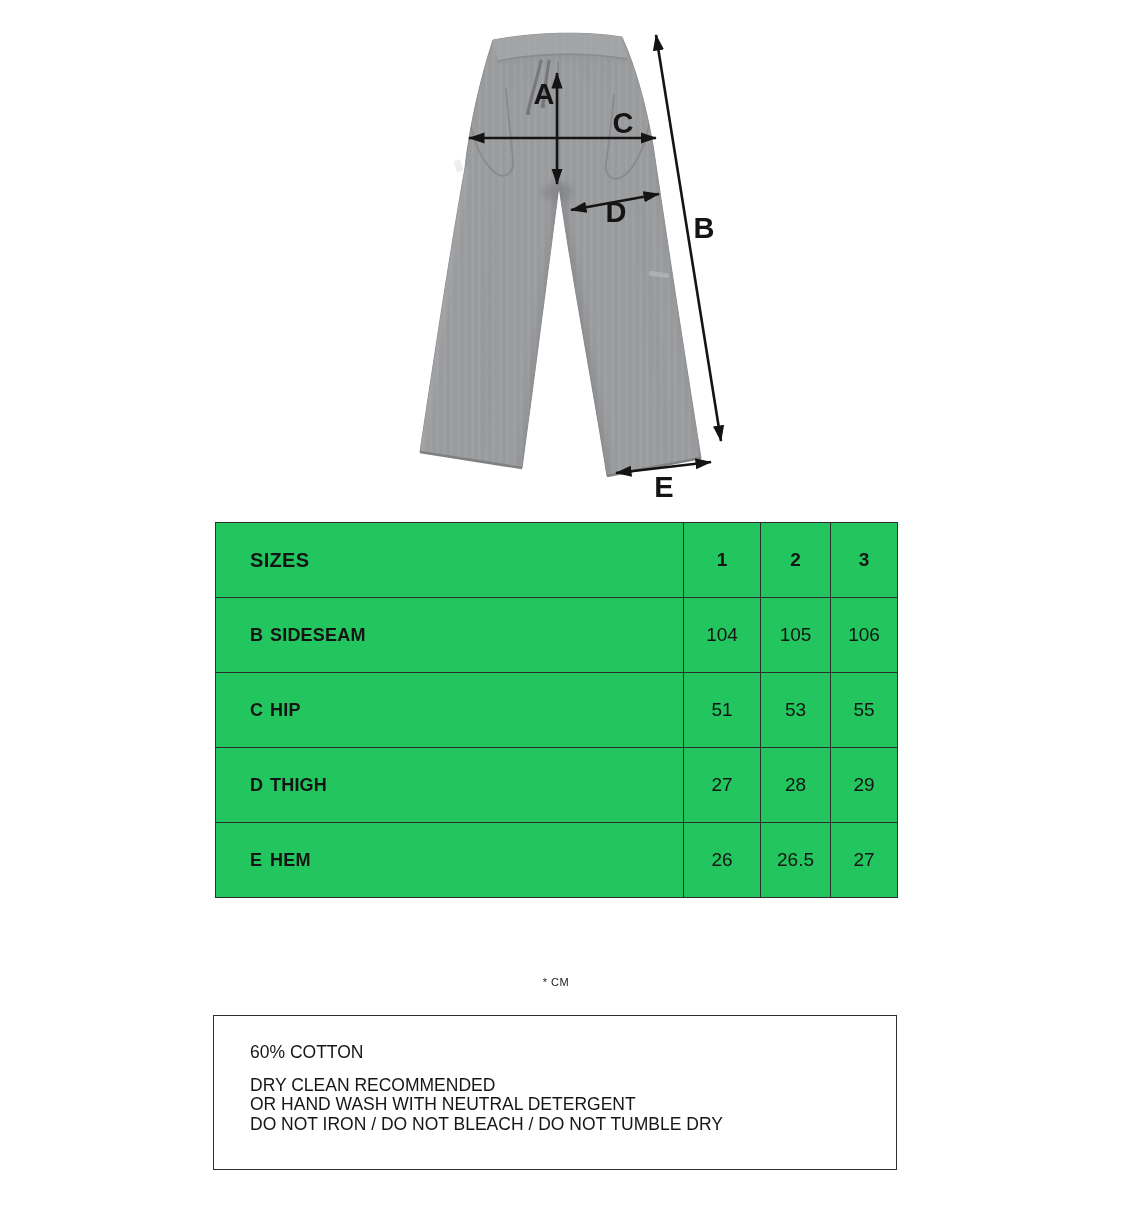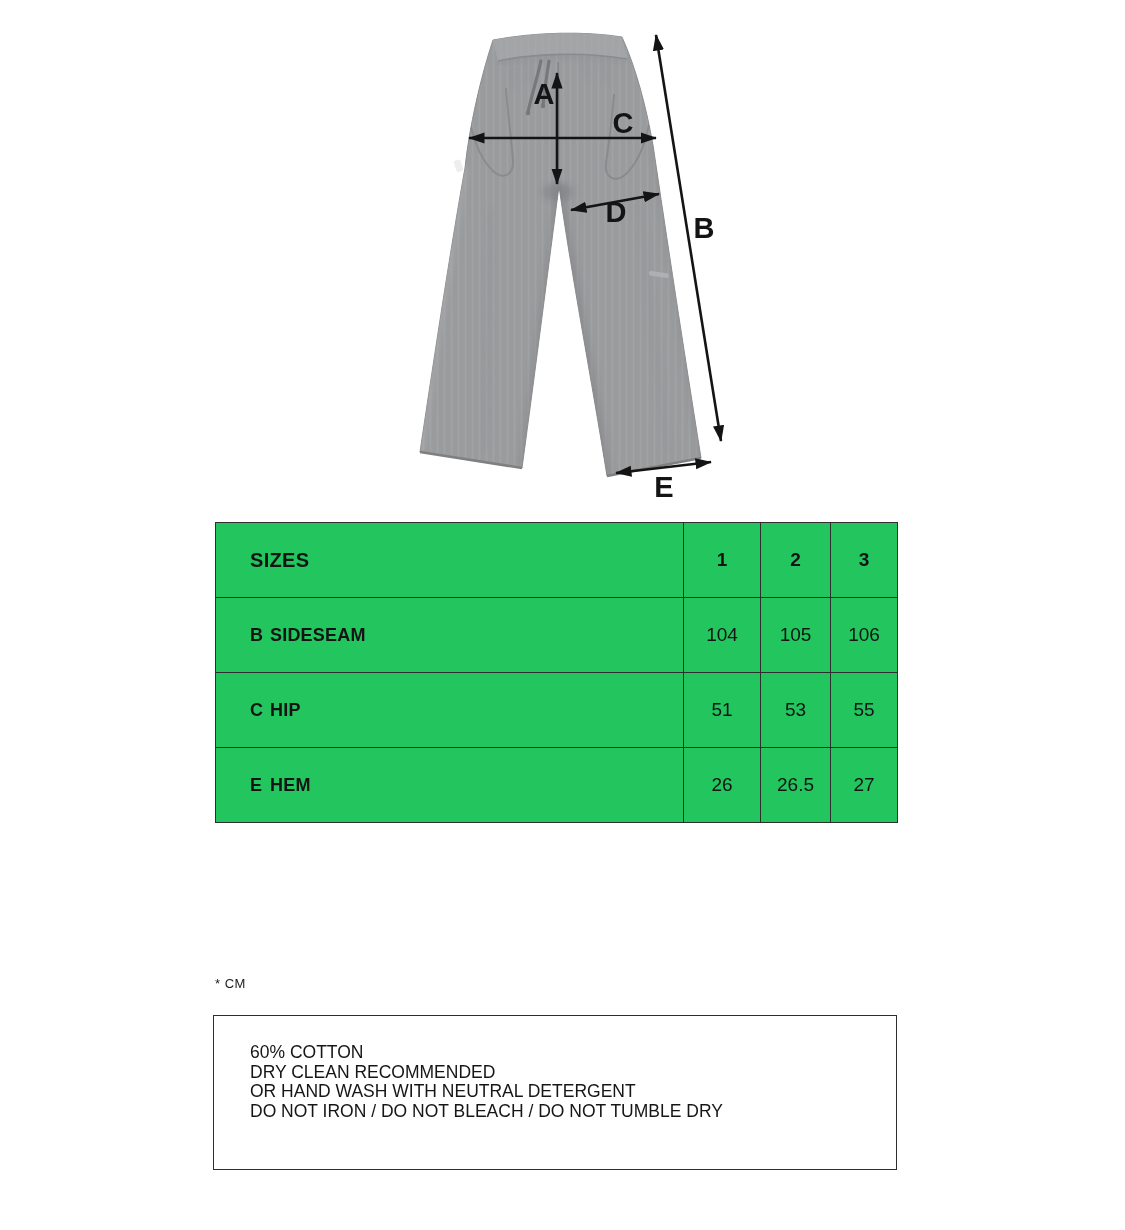--- a/index.html
+++ b/index.html
@@ -34,33 +34,33 @@
   .size-table .size-num { font-weight:bold; font-size:19px; }
   .size-table .mkey {
     display:inline-block; min-width:20px;
     font-weight:bold; font-size:18px;
   }
   .size-table .mname { font-weight:bold; font-size:18px; letter-spacing:0.2px; }
   .size-table .mval  { font-weight:normal; font-size:19px; }
 
   .unit-note {
     position:absolute; left:215px; top:976px; width:682px;
-    text-align:left; font-size:13px; letter-spacing:0.5px; color:#1c1c1c;
+    text-align:center; font-size:11px; letter-spacing:0.5px; color:#1c1c1c;
   }
 
   
   .care-box {
     position:absolute; left:213px; top:1015px;
     width:684px; height:155px;
     border:1.4px solid #2e2e2e; box-sizing:border-box;
     padding:27px 12px 0 36px;
     font-size:17.5px; line-height:19.5px; color:#161616;
   }
   .care-box .line { white-space:nowrap; }
-  .care-instructions { }
+  .care-instructions { margin-top:13px; }
 </style>
 </head>
 <body>
 
 <div class="stage">
 
   <svg class="diagram" width="1125" height="510" viewBox="0 0 1125 510">
     <defs>
       <marker id="ah" orient="auto-start-reverse" markerUnits="userSpaceOnUse" markerWidth="17" markerHeight="13" refX="15.5" refY="6.5" viewBox="0 0 17 13">
         <path d="M0,0.9 L16.4,6.5 L0,12.1 Z" fill="#141414"></path>
@@ -155,20 +155,28 @@
       <tr>
         <td class="c-label">
           <span class="mkey">C</span><span class="mname">HIP</span>
         </td>
         <td class="c-val mval">51</td>
         <td class="c-val mval">53</td>
         <td class="c-val mval">55</td>
       </tr>
       <tr>
         <td class="c-label">
+          <span class="mkey">D</span><span class="mname">THIGH</span>
+        </td>
+        <td class="c-val mval">27</td>
+        <td class="c-val mval">28</td>
+        <td class="c-val mval">29</td>
+      </tr>
+      <tr>
+        <td class="c-label">
           <span class="mkey">E</span><span class="mname">HEM</span>
         </td>
         <td class="c-val mval">26</td>
         <td class="c-val mval">26.5</td>
         <td class="c-val mval">27</td>
       </tr>
     </tbody>
   </table>
 
   <div class="unit-note">* CM</div>

